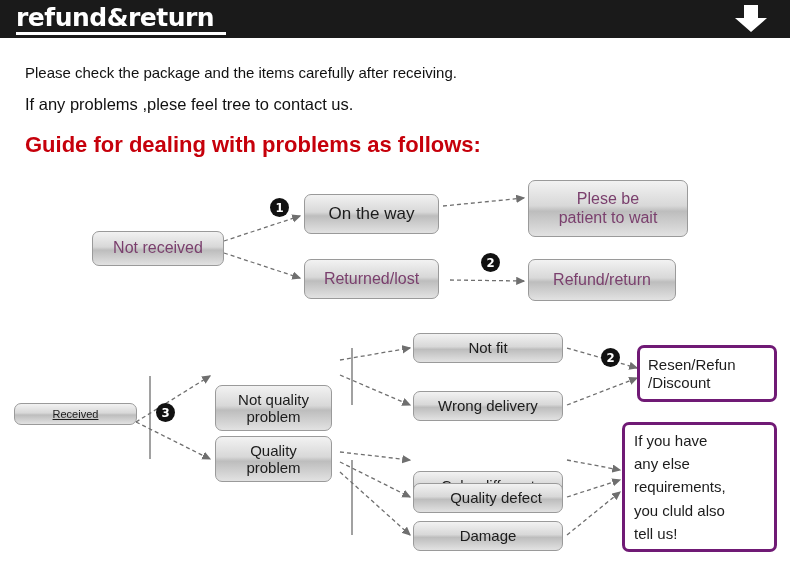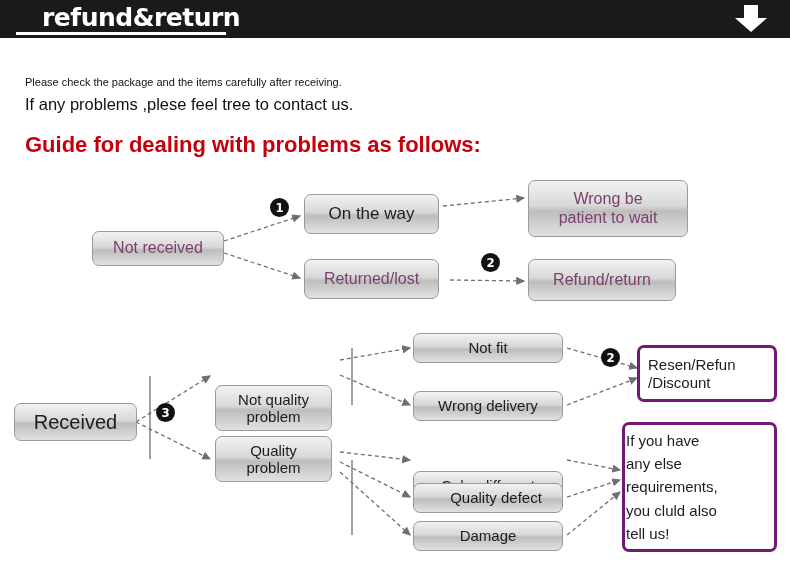--- a/index.html
+++ b/index.html
@@ -1,26 +1,26 @@
 <!DOCTYPE html>
 <html><head>
 <meta charset="utf-8">
 <style>
   html,body{margin:0;padding:0;background:#ffffff;}
   body{width:790px;height:585px;font-family:"Liberation Sans",sans-serif;position:relative;overflow:hidden;}
 
   
   .header{position:absolute;left:0;top:0;width:790px;height:38px;background:#1a1a1a;}
   .header-title{position:absolute;left:16px;top:3px;color:#ffffff;font-family:"DejaVu Sans",sans-serif;
-    font-size:25px;font-weight:bold;letter-spacing:-0.5px;margin-left:26px;}
+    font-size:25px;font-weight:bold;letter-spacing:-0.5px;}
   .header-underline{position:absolute;left:16px;top:32px;width:210px;height:3px;background:#ffffff;}
   .arrow-down{position:absolute;right:22px;top:5px;width:34px;height:28px;}
 
   
-  .line1{position:absolute;left:25px;top:76px;font-size:11px;color:#111;}
+  .line1{position:absolute;left:25px;top:64px;font-size:15px;color:#111;}
   .line2{position:absolute;left:25px;top:95px;font-size:16.5px;color:#111;}
   .guide{position:absolute;left:25px;top:132px;font-size:22px;font-weight:bold;color:#c6000b;}
 
   
   .box{position:absolute;border-radius:7px;display:flex;align-items:center;justify-content:center;
        text-align:center;box-sizing:border-box;line-height:1.15;}
   .grad{background:linear-gradient(to bottom,#f2f2f2 0%,#d8d8d8 45%,#bdbdbd 55%,#e2e2e2 100%);
         border:1px solid #9a9a9a;}
   .white{background:#ffffff;border:3px solid #701a75;}
   .purple{color:#7a3f6d;}
@@ -98,27 +98,27 @@
 <div class="box grad purple" style="left:304px;top:259px;width:135px;height:40px;font-size:16px;">Returned/lost</div>
 
 <div class="bullet" style="left:481px;top:253px;font-size:0;background:none;">
   <svg width="21" height="21" viewBox="0 0 21 21">
     <circle cx="10.5" cy="10.5" r="10.5" fill="#111"></circle>
     <text x="10.5" y="15" font-size="13" font-weight="bold" fill="#fff" text-anchor="middle" font-family="DejaVu Sans">2</text>
   </svg>
 </div>
 
 <div class="box grad purple" style="left:528px;top:180px;width:160px;height:57px;font-size:16px;flex-direction:column;">
-  <span>Wrong be</span>
+  <span>Plese be</span>
   <span>patient to wait</span>
 </div>
 
 <div class="box grad purple" style="left:528px;top:259px;width:148px;height:42px;font-size:16px;">Refund/return</div>
 
-<div class="box grad dark" style="left:14px;top:403px;width:123px;height:38px;font-size:20px;">Received</div>
+<div class="box grad dark" style="left:14px;top:403px;width:123px;height:22px;font-size:11px;text-decoration:underline;">Received</div>
 
 <div class="bullet" style="left:156px;top:403px;font-size:0;background:none;">
   <svg width="21" height="21" viewBox="0 0 21 21">
     <circle cx="10.5" cy="10.5" r="10.5" fill="#111"></circle>
     <text x="10.5" y="15" font-size="13" font-weight="bold" fill="#fff" text-anchor="middle" font-family="DejaVu Sans">3</text>
   </svg>
 </div>
 
 <div class="box grad dark" style="left:215px;top:353px;width:117px;height:46px;font-size:15px;flex-direction:column;margin-top:32px;">
   <span>Not quality</span>
@@ -141,19 +141,19 @@
     <circle cx="10.5" cy="10.5" r="10.5" fill="#111"></circle>
     <text x="10.5" y="15" font-size="13" font-weight="bold" fill="#fff" text-anchor="middle" font-family="DejaVu Sans">2</text>
   </svg>
 </div>
 
 <div class="box white dark" style="left:637px;top:345px;width:140px;height:57px;font-size:15px;flex-direction:column;align-items:flex-start;padding-left:8px;">
   <span>Resen/Refun</span>
   <span>/Discount</span>
 </div>
 
-<div class="box white dark" style="left:622px;top:422px;width:155px;height:130px;font-size:15px;flex-direction:column;align-items:flex-start;justify-content:center;padding-left:1px;line-height:1.55;">
+<div class="box white dark" style="left:622px;top:422px;width:155px;height:130px;font-size:15px;flex-direction:column;align-items:flex-start;justify-content:center;padding-left:9px;line-height:1.55;">
   <span>If you have</span>
   <span>any else</span>
   <span>requirements,</span>
   <span>you cluld also</span>
   <span>tell us!</span>
 </div>
 
 </body></html>

